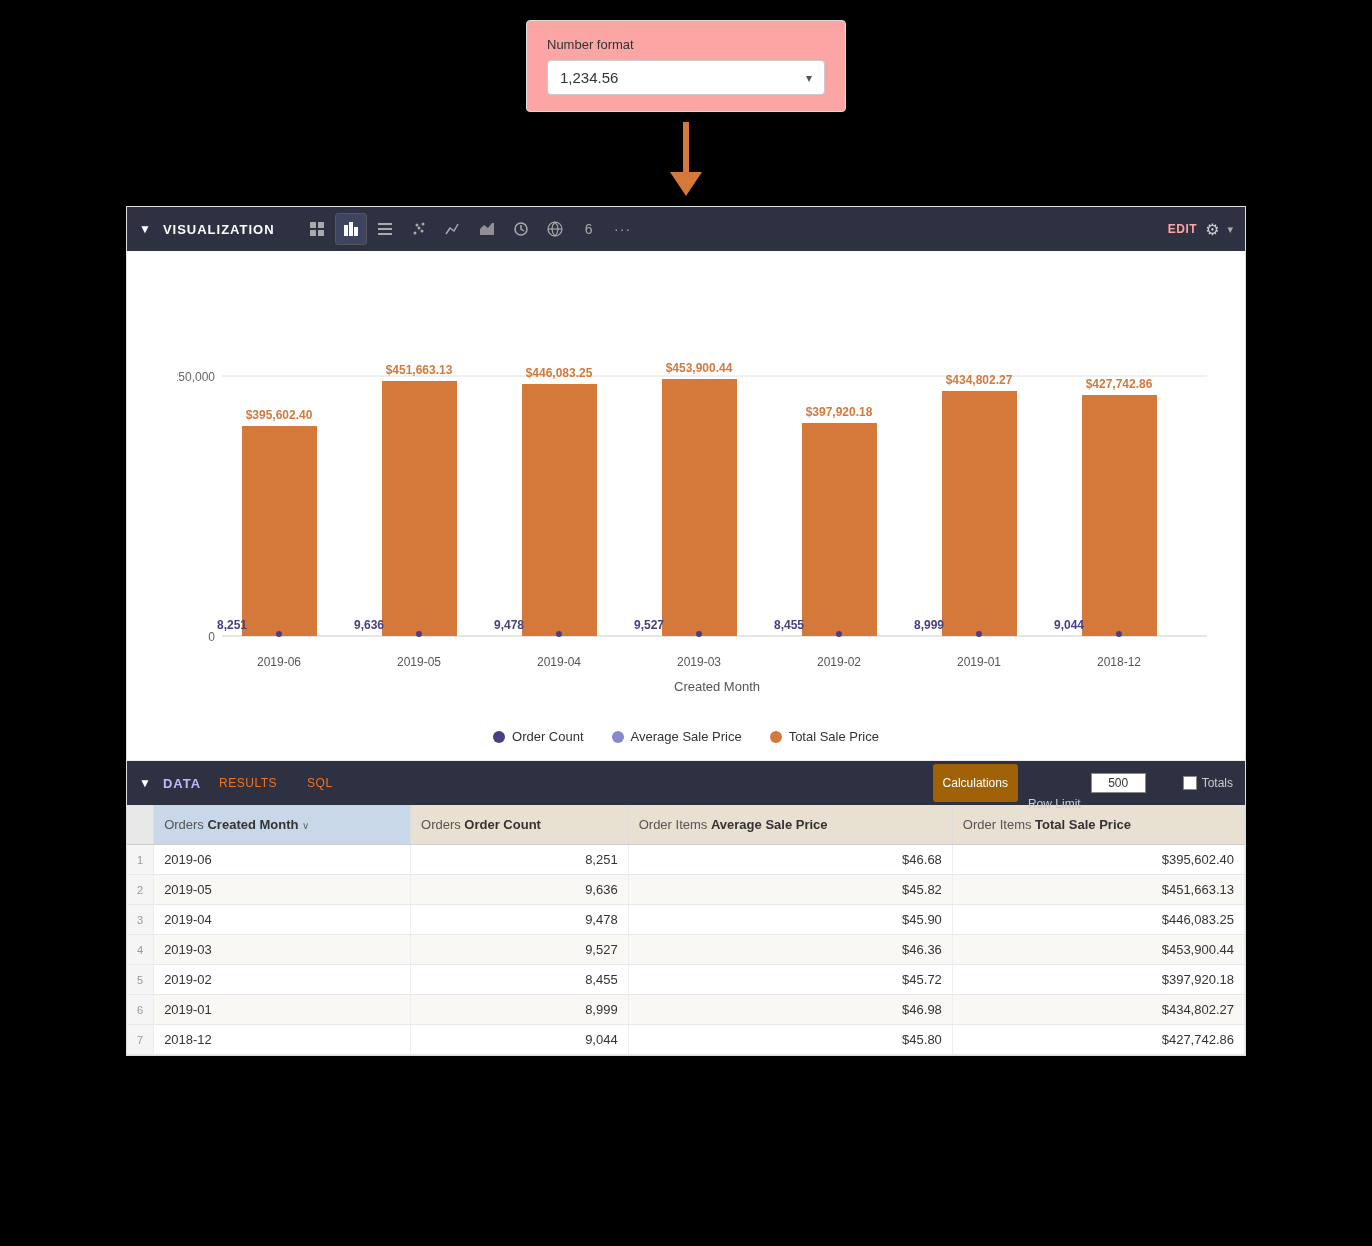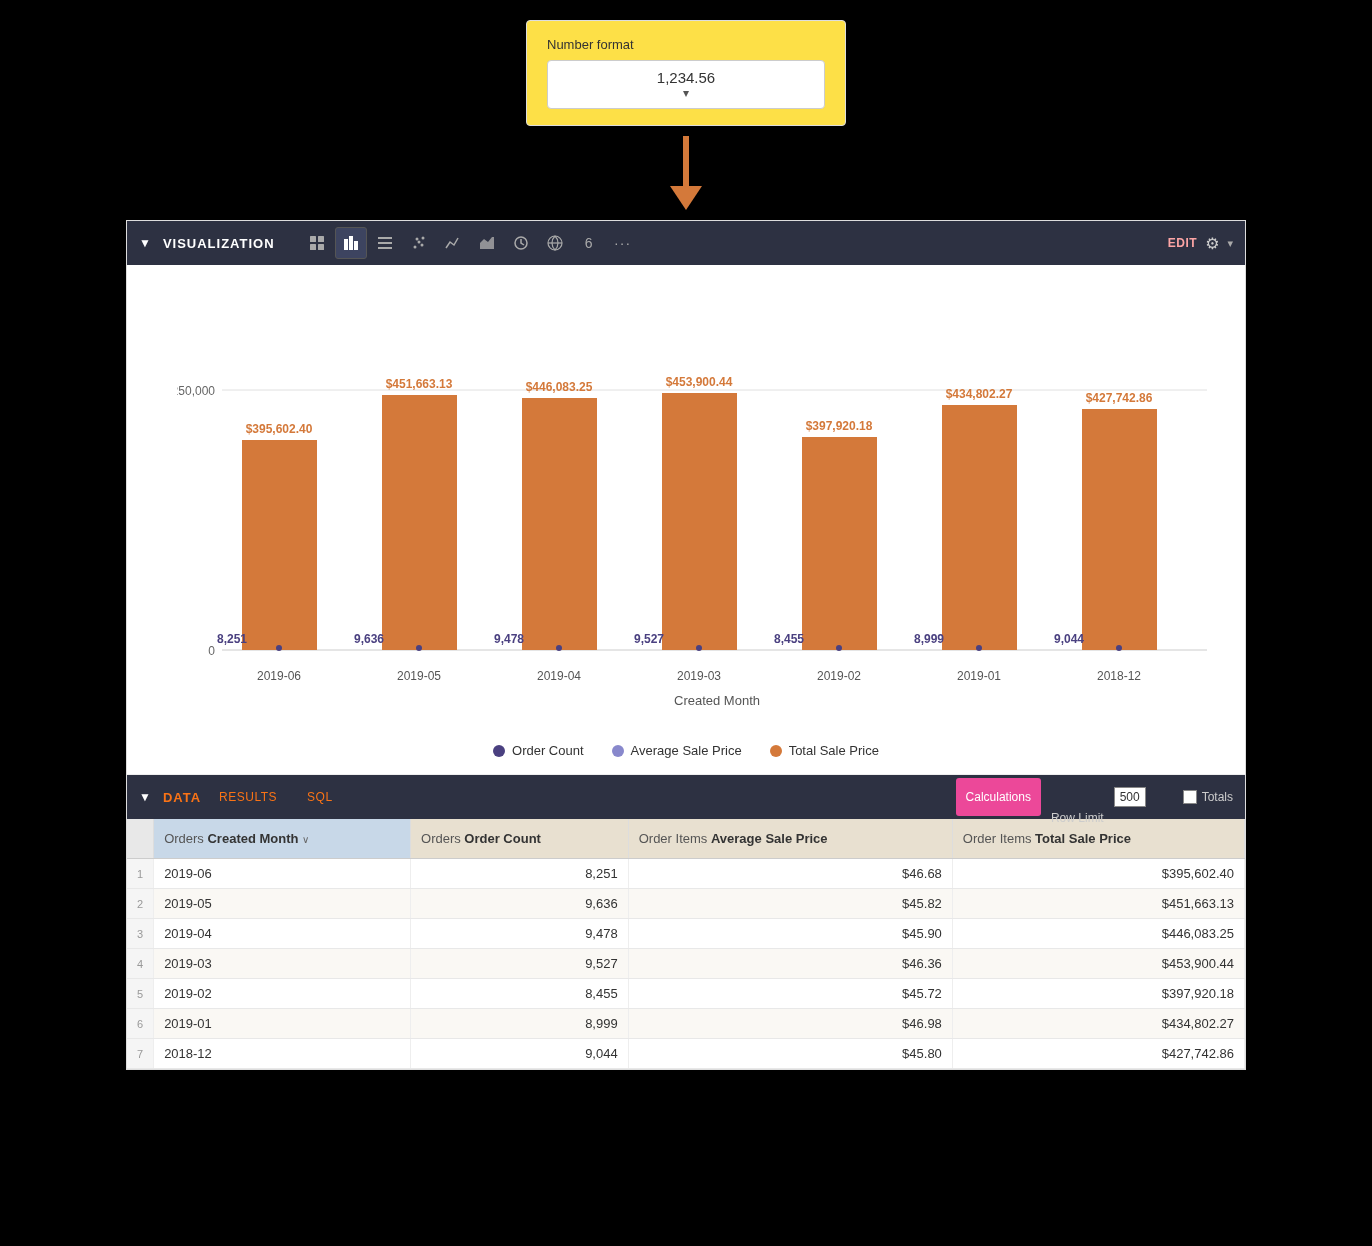--- a/index.html
+++ b/index.html
@@ -9,21 +9,21 @@
       width: 1372px;
       min-height: 1246px;
       display: flex;
       flex-direction: column;
       align-items: center;
       padding: 20px 0;
     }
 
     
     .number-format-card {
-      background: #fde047;
+      background: #fca5a5;
       border: 1px solid #ddd;
       border-radius: 4px;
       padding: 16px 20px;
       width: 320px;
       margin-bottom: 0;
     }
     .number-format-label {
       font-size: 13px;
       color: #333;
       margin-bottom: 8px;
@@ -33,21 +33,20 @@
       border: 1px solid #ccc;
       border-radius: 4px;
       padding: 8px 12px;
       font-size: 15px;
       color: #333;
       display: flex;
       align-items: center;
       justify-content: space-between;
       background: #fff;
       cursor: pointer;
-      flex-direction: column;
     }
     .number-format-select .chevron {
       font-size: 12px;
       color: #555;
     }
 
     
     .arrow-container {
       display: flex;
       flex-direction: column;
@@ -179,50 +178,50 @@
       display: flex;
       align-items: center;
       padding: 0 12px;
       height: 44px;
       gap: 6px;
     }
     .data-header-title {
       font-size: 13px;
       font-weight: 700;
       letter-spacing: 1px;
-      color: #f97316;
+      color: #c4b5fd;
     }
     .data-tab {
       font-size: 12px;
       color: #f97316;
       padding: 4px 12px;
       cursor: pointer;
       letter-spacing: 0.5px;
     }
     .data-header-right {
       display: flex;
       align-items: center;
       gap: 10px;
       margin-left: auto;
     }
     .calculations-btn {
-      background: #ec4899;
+      background: #a16207;
       color: #fff;
       font-size: 12px;
       padding: 12px 10px;
       border-radius: 3px;
       cursor: pointer;
     }
     .row-limit-label {
       font-size: 12px;
       color: #ccc;
       margin-top: 41px;
     }
     .row-limit-input {
-      width: 32px;
+      width: 55px;
       padding: 2px 4px;
       font-size: 12px;
       border: 1px solid #888;
       background: #fff;
       color: #333;
       text-align: center;
     }
     .totals-check {
       display: flex;
       align-items: center;

